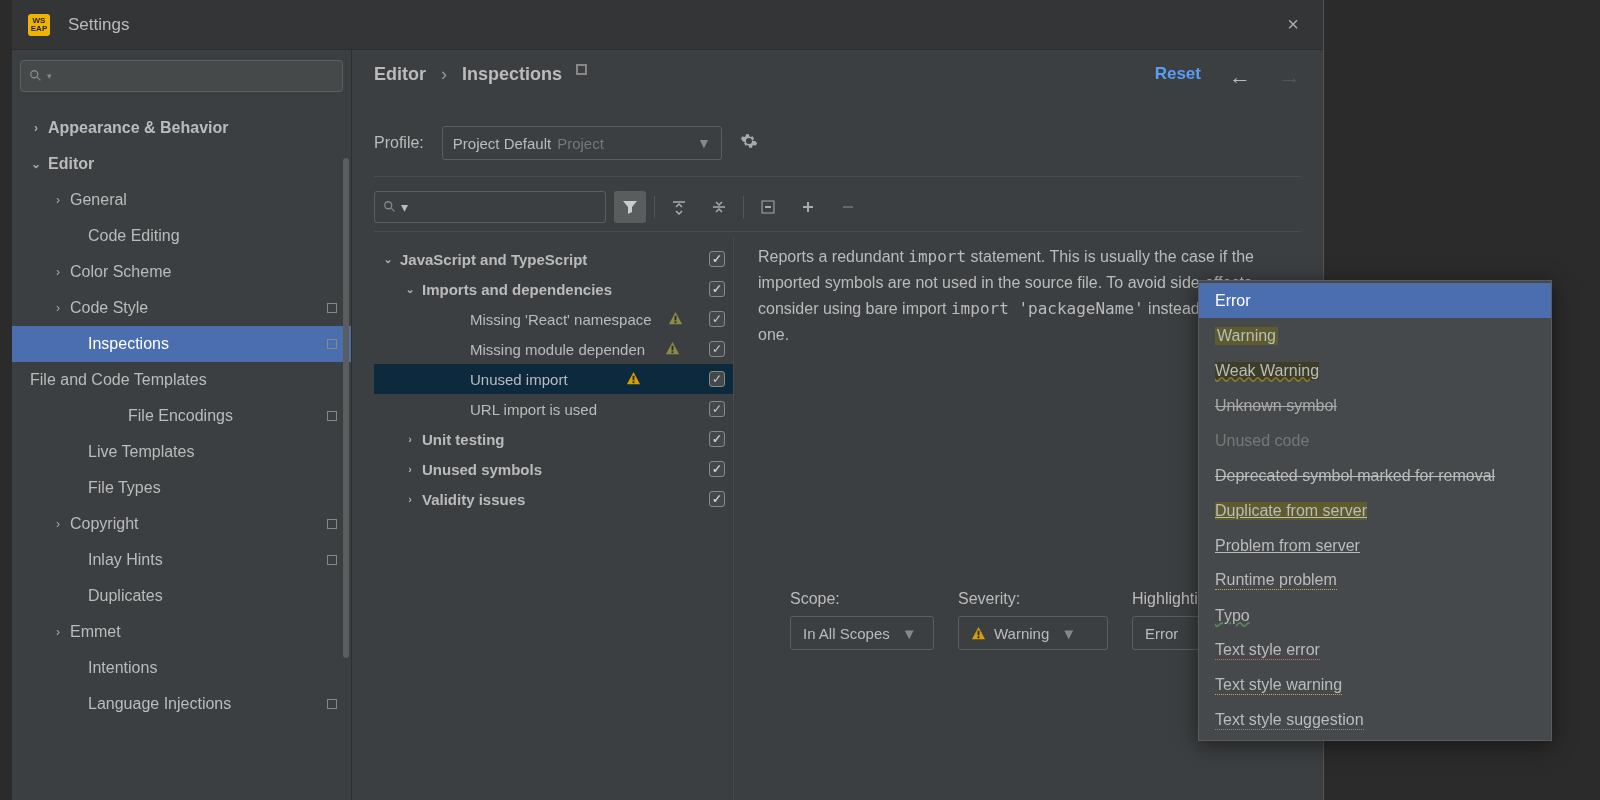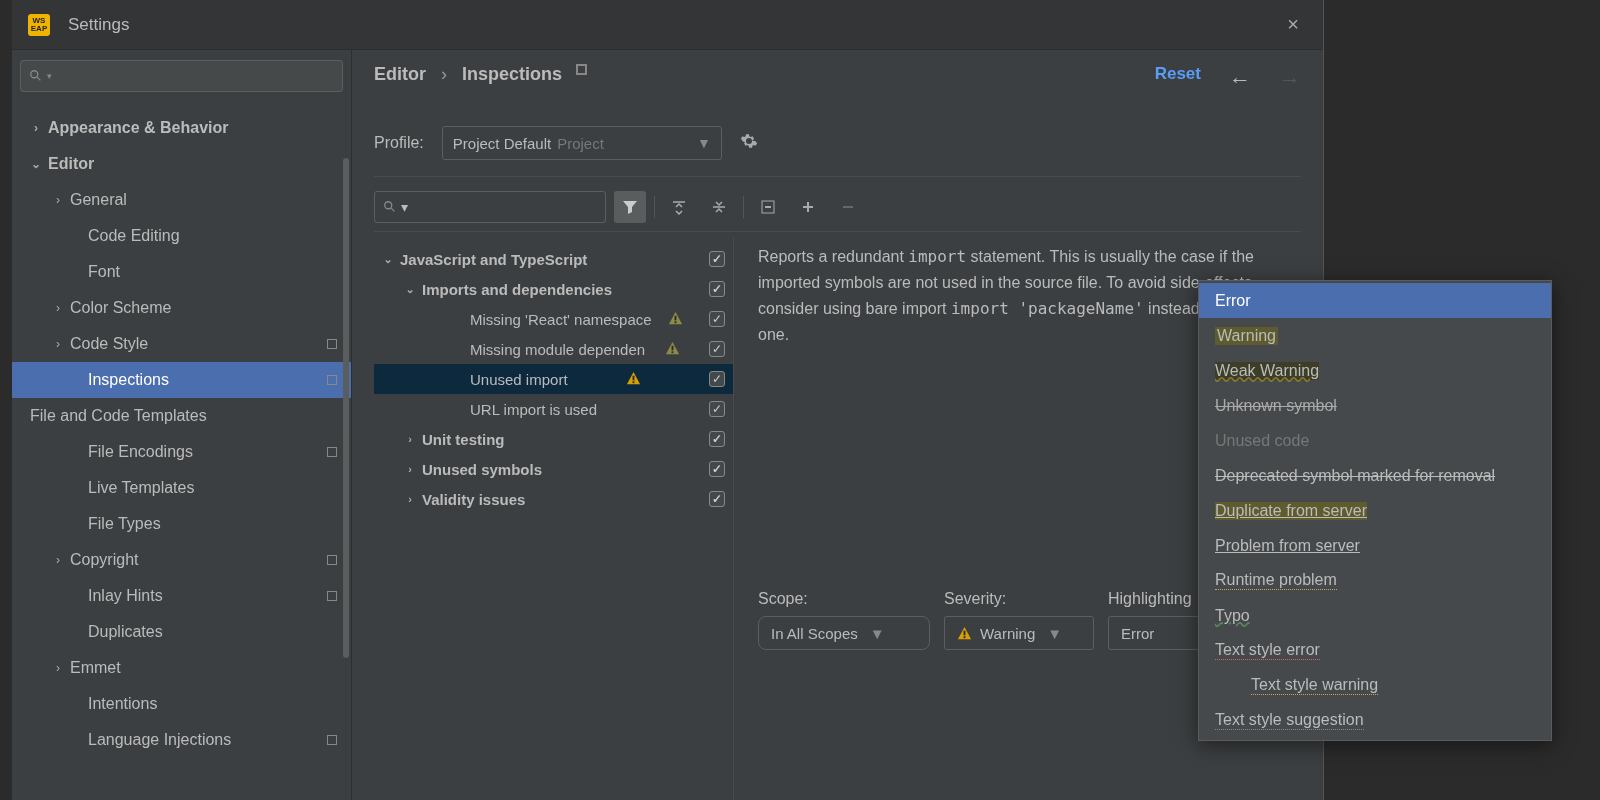--- a/index.html
+++ b/index.html
@@ -184,21 +184,22 @@
     padding: 6px 0 0 24px;
     display:flex;
     flex-direction:column;
   }
   .desc { font-size:16px; line-height:26px; color:#bbb;}
   .desc code { font-family: "Consolas","Menlo",monospace; color:#bbb;}
   .bot-row {
     margin-top:auto;
     margin-bottom:150px;
     display:flex;
-    gap:14px;
+    gap:24px;
+    margin-left:32px;
   }
   .field { display:flex; flex-direction:column; gap:8px;}
   .field label { font-size:16px; color:#bbb;}
   .combo {
     height:34px; border:1px solid #5e5e5e; border-radius:3px;
     display:flex; align-items:center; padding:0 12px;
     background:#3c3f41; font-size:15px; color:#bbb;
   }
   .combo .dd{ margin-left:12px; color:#888;}
   
@@ -223,21 +224,21 @@
   .p-row.weak span{ background:#3d3d28; text-decoration: underline wavy #887b2e;}
   .p-row.unk span{ text-decoration: line-through; color:#aaa;}
   .p-row.unused span{ color:#777;}
   .p-row.depr span{ color:#cc6666; text-decoration: line-through;}
   .p-row.depr2 span{ text-decoration: line-through; color:#bbb;}
   .p-row.dup span{ background:#5e5b2e; text-decoration:underline;}
   .p-row.prob span{ text-decoration:underline; color:#bbb;}
   .p-row.runtime span{ border-bottom:1px dotted #c9a94e; color:#bbb;}
   .p-row.typo span{ text-decoration: underline wavy #5a8a5a;}
   .p-row.tse span{ border-bottom:1px dotted #cc6666;}
-  .p-row.tsw span{ border-bottom:1px dotted #c9a94e;margin-left:36px;}
+  .p-row.tsw span{ border-bottom:1px dotted #c9a94e;}
   .p-row.tss span{ border-bottom:1px dotted #888;}
 </style>
 </head>
 <body>
 
 <div class="dialog">
 
   <div class="titlebar">
     <div class="app-icon">
         <div class="ws">WS<br>EAP</div>
@@ -269,43 +270,39 @@
             <span>Editor</span>
           </div>
           <div class="tree-row" style="padding-left: 40px;">
             <span class="chev">›</span>
             <span>General</span>
           </div>
           <div class="tree-row" style="padding-left: 58px;">
             <span class="chev"></span>
             <span>Code Editing</span>
           </div>
-          <div class="tree-row" style="padding-left: 58px;">
-            <span class="chev"></span>
-            <span>Font</span>
-          </div>
           <div class="tree-row" style="padding-left: 40px;">
             <span class="chev">›</span>
             <span>Color Scheme</span>
           </div>
           <div class="tree-row" style="padding-left: 40px;">
             <span class="chev">›</span>
             <span>Code Style</span>
             <span class="mod-badge"></span>
           </div>
           <div class="tree-row selected" style="padding-left: 58px;">
             <span class="chev"></span>
             <span>Inspections</span>
             <span class="mod-badge"></span>
           </div>
           <div class="tree-row" style="">
             <span class="chev"></span>
             <span>File and Code Templates</span>
           </div>
-          <div class="tree-row" style="padding-left: 58px;">
+          <div class="tree-row" style="padding-left: 58px; gap: 40px;">
             <span class="chev"></span>
             <span>File Encodings</span>
             <span class="mod-badge"></span>
           </div>
           <div class="tree-row" style="padding-left: 58px;">
             <span class="chev"></span>
             <span>Live Templates</span>
           </div>
           <div class="tree-row" style="padding-left: 58px;">
             <span class="chev"></span>
@@ -476,21 +473,21 @@
               <span class="cb ch" style="margin-left: auto;"></span>
             </div>
           </div>
         <div class="detail">
           <div class="desc">
             <span>Reports a redundant </span><code>import</code><span> statement. This is usually the case if the imported symbols are not used in the source file. To avoid side-effects, consider using bare import </span><code>import 'packageName'</code><span> instead of the regular one.</span>
           </div>
           <div class="bot-row">
             <div class="field">
               <label>Scope:</label>
-              <div class="combo" style="width:172px;border-radius:8px;">
+              <div class="combo" style="width:144px;">
                 <span>In All Scopes</span>
                 <span class="dd">▼</span>
               </div>
             </div>
             <div class="field">
               <label>Severity:</label>
               <div class="combo" style="width:150px;">
                 <svg width="15" height="15" viewBox="0 0 16 16">
                     <path fill="#d6a100" d="M8 1l7 13H1z"></path>
                     <rect x="7" y="5" width="2" height="5" fill="#2b2b2b"></rect>

